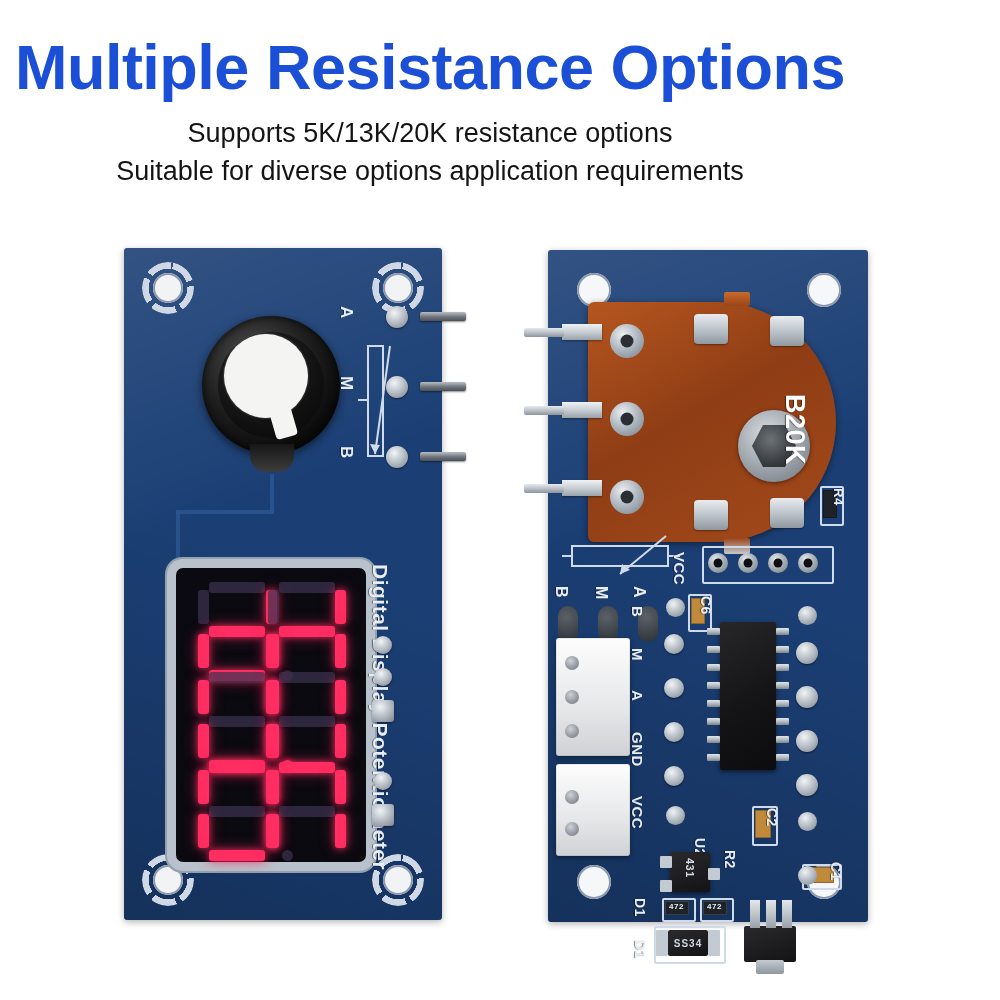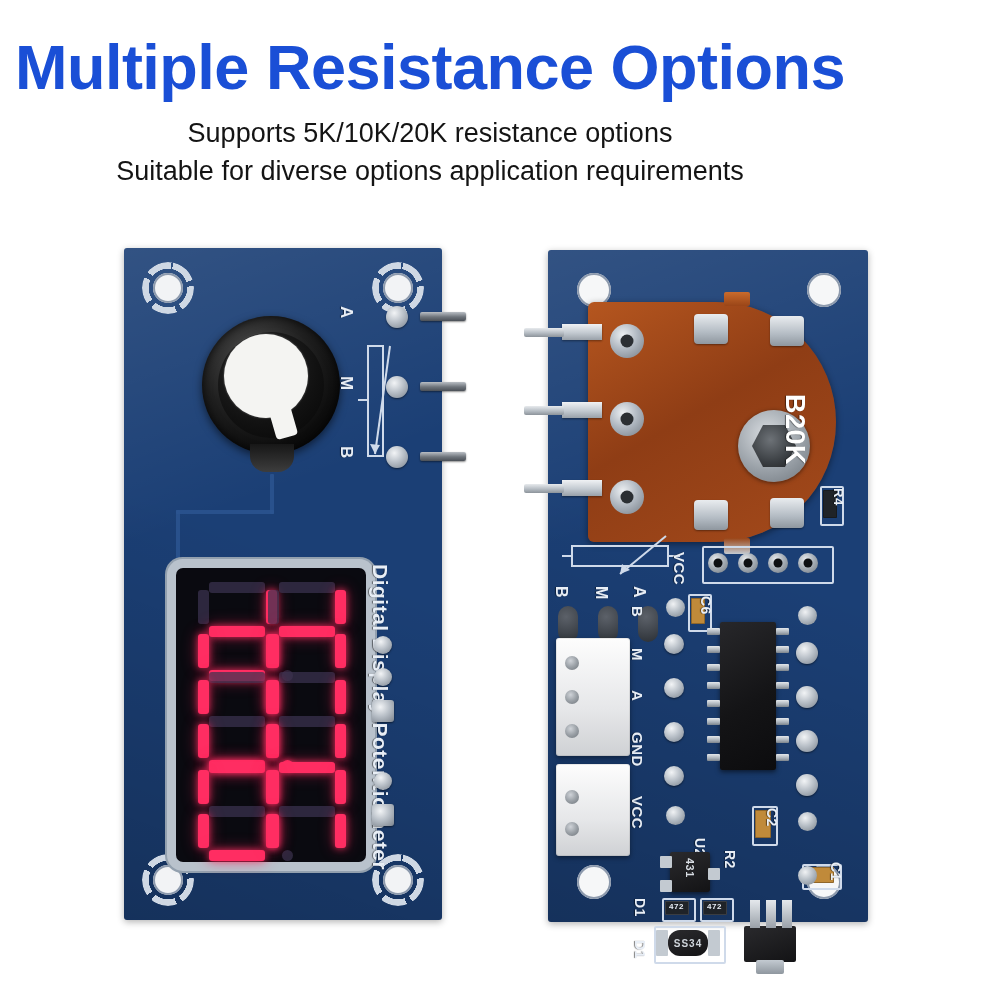--- a/index.html
+++ b/index.html
@@ -205,33 +205,33 @@
     background:radial-gradient(circle at 38% 32%, #f0f2f4 0%, #b3bbc3 48%, #7a828a 100%);
   }
 
   .sot{
     position:absolute;background:linear-gradient(160deg,#2a2a2d,#131315);
     border-radius:2px;box-shadow:0 2px 4px rgba(0,0,0,.5);
     color:#d8dde3;font-size:9px;font-weight:bold;
   }
   .diode{
     position:absolute;background:linear-gradient(160deg,#2b2b2e,#131315);
-    border-radius:12px;color:#cfd5db;font-size:10px;font-weight:bold;
+    border-radius:2px;color:#cfd5db;font-size:10px;font-weight:bold;
     display:flex;align-items:center;justify-content:center;letter-spacing:1px;
   }
   .trace{position:absolute;background:#2b5591;opacity:.85;border-radius:1px;}
 </style>
 </head>
 <body>
 
 <div class="stage">
 
   <div class="header">
     <div class="title">Multiple Resistance Options</div>
-    <div class="subline">Supports 5K/10K/20K resistance options</div>
+    <div class="subline">Supports 5K/13K/20K resistance options</div>
     <div class="subline second">Suitable for diverse options application requirements</div>
   </div>
 
   <div class="pcb left">
 
     <div class="hole" style="left:18px;top:14px;">
         <div class="ring"></div>
         <div class="bore"></div>
       </div>
     <div class="hole" style="left:248px;top:14px;">

